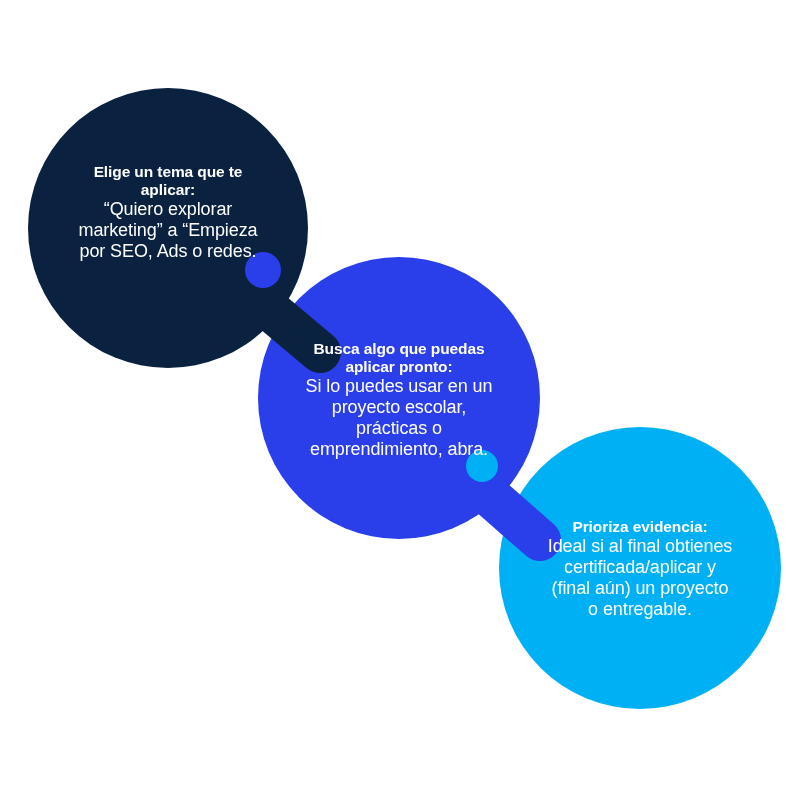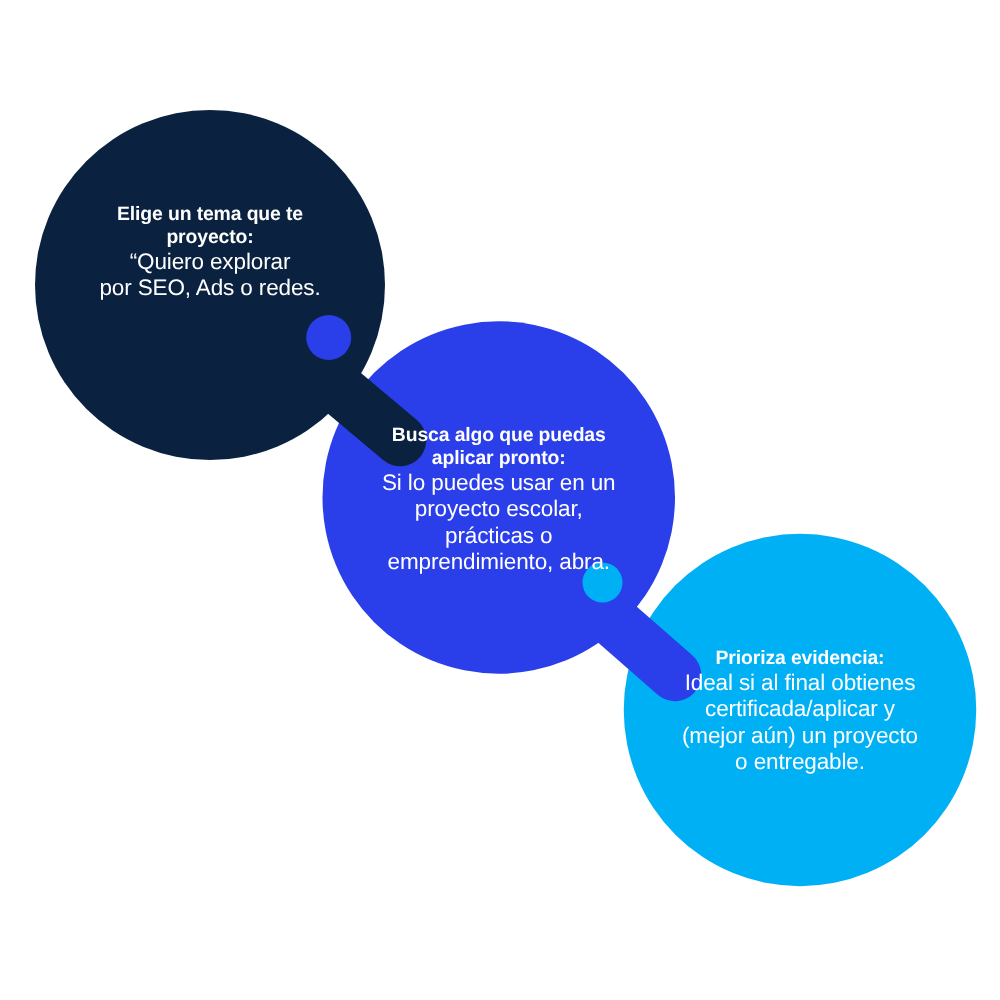--- a/index.html
+++ b/index.html
@@ -71,35 +71,36 @@
       <circle cx="303" cy="340" r="10" fill="#0A2240"></circle>
     </g>
 
     <circle cx="168" cy="228" r="140" fill="#0A2240"></circle>
 
     <circle cx="263" cy="270" r="18" fill="#2A3EEA"></circle>
   </svg>
 
   <div class="node-text" id="text-1">
     <span class="node-title">Elige un tema que te</span>
-    <span class="node-title">proyecto:</span>
+    <span class="node-title">aplicar:</span>
     <span class="node-body">“Quiero explorar</span>
+    <span class="node-body">marketing” a “Empieza</span>
     <span class="node-body">por SEO, Ads o redes.</span>
   </div>
 
   <div class="node-text" id="text-2">
     <span class="node-title">Busca algo que puedas</span>
     <span class="node-title">aplicar pronto:</span>
     <span class="node-body">Si lo puedes usar en un</span>
     <span class="node-body">proyecto escolar,</span>
     <span class="node-body">prácticas o</span>
     <span class="node-body">emprendimiento, abra.</span>
   </div>
 
   <div class="node-text" id="text-3">
     <span class="node-title">Prioriza evidencia:</span>
     <span class="node-body">Ideal si al final obtienes</span>
     <span class="node-body">certificada/aplicar y</span>
-    <span class="node-body">(mejor aún) un proyecto</span>
+    <span class="node-body">(final aún) un proyecto</span>
     <span class="node-body">o entregable.</span>
   </div>
 
 </div>
 
 </body></html>

